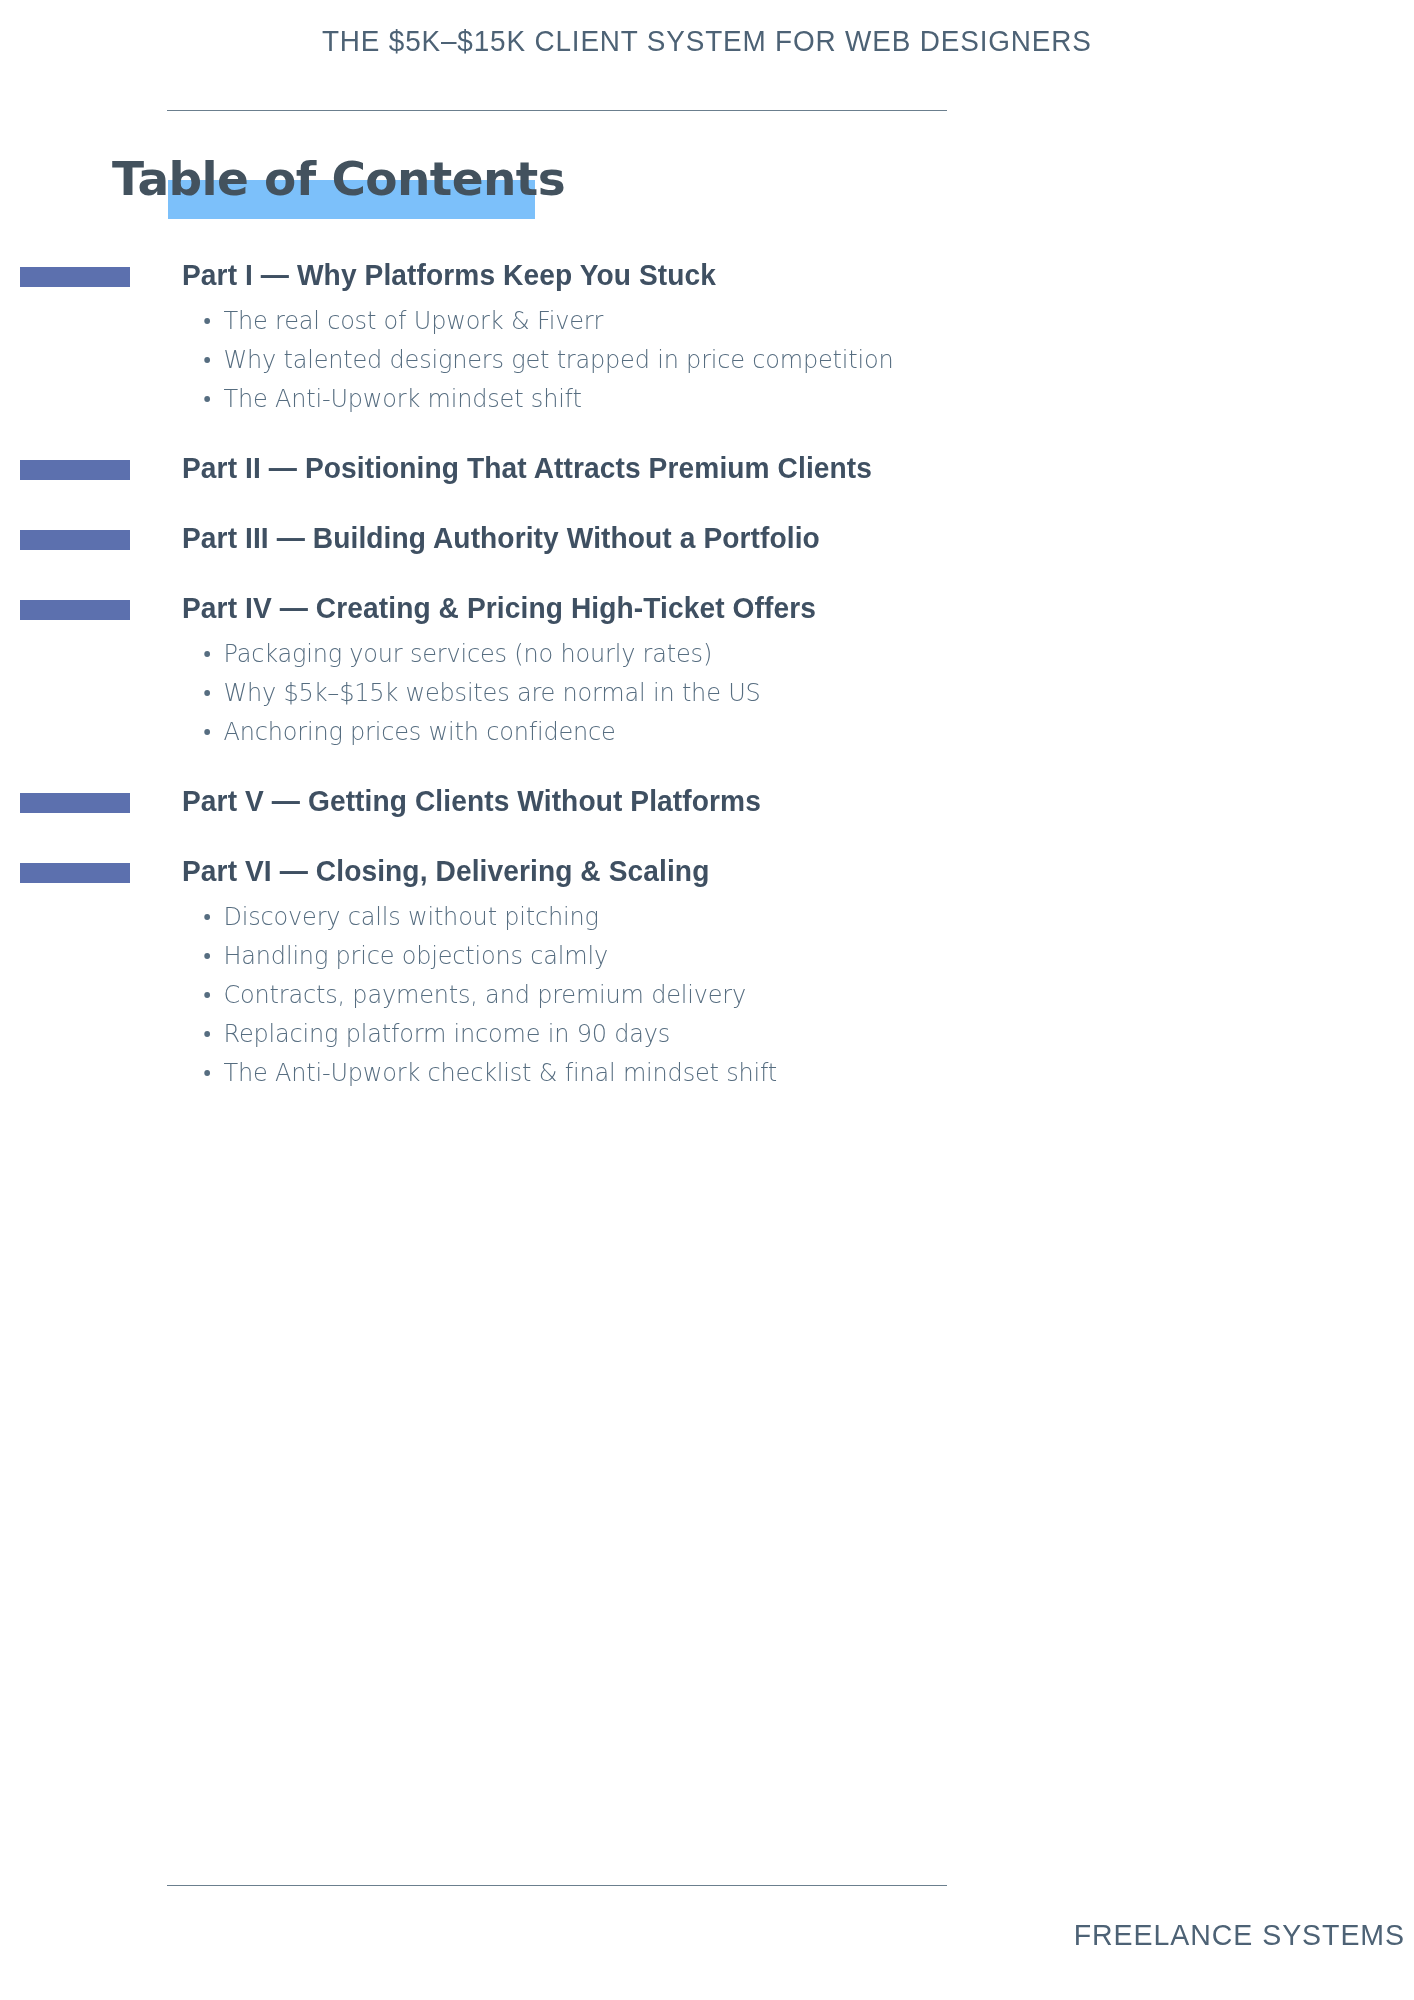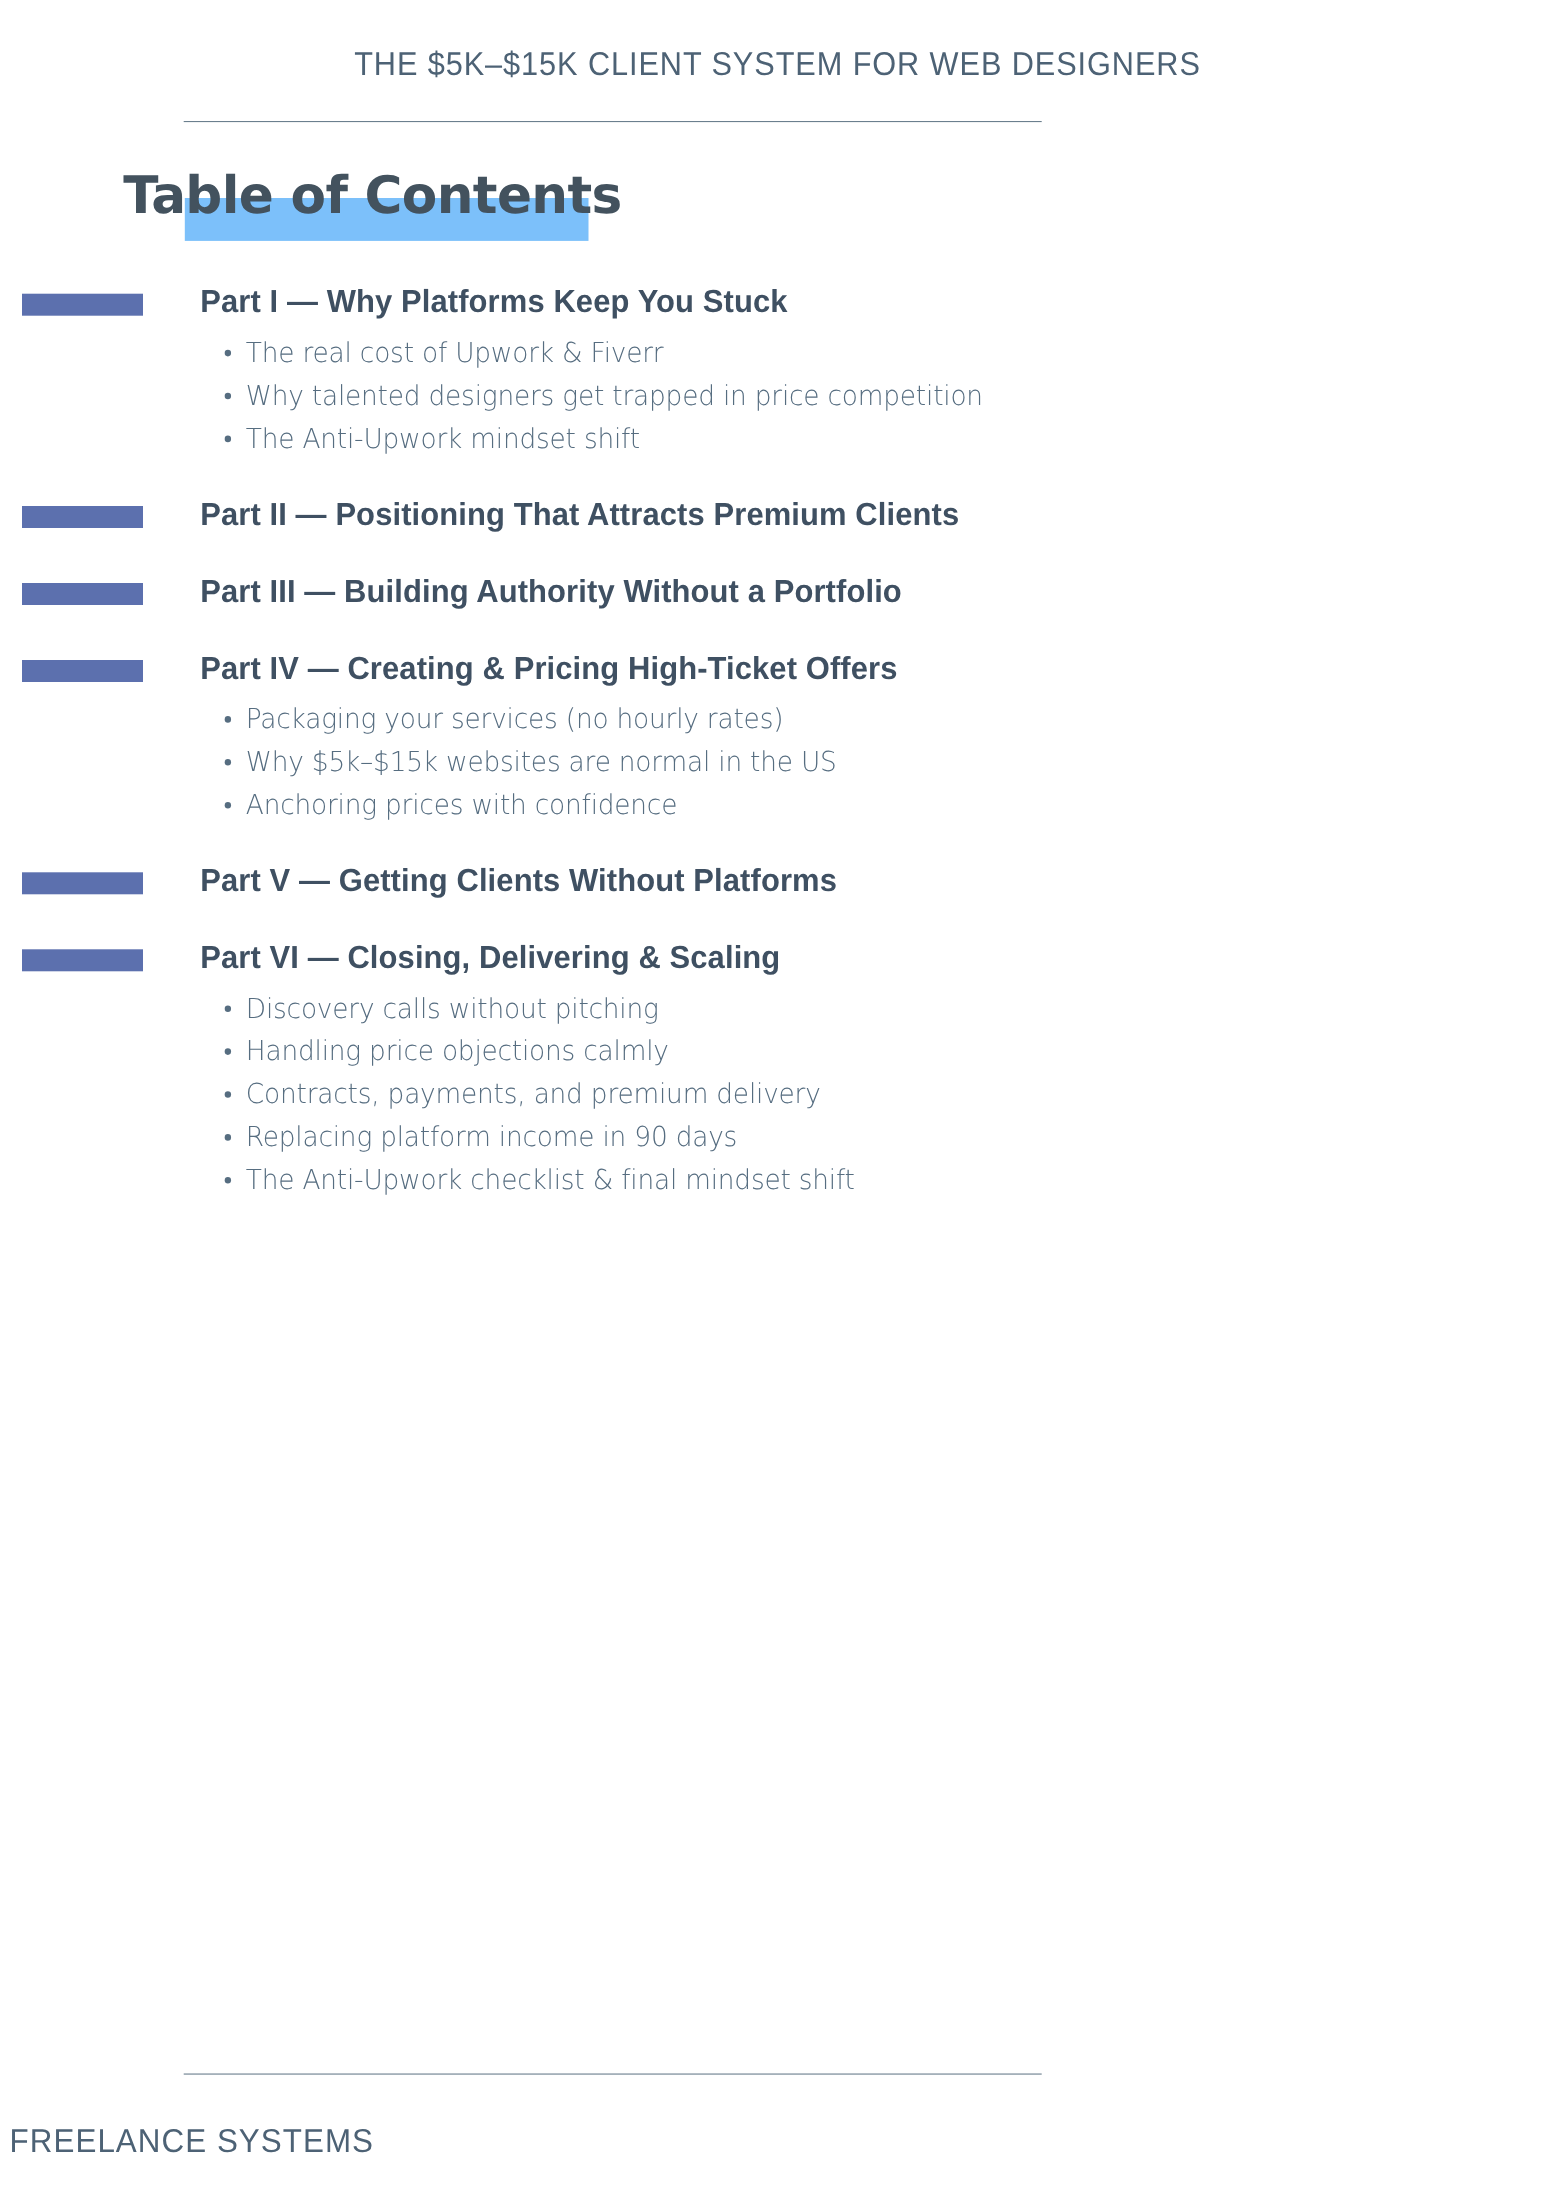--- a/index.html
+++ b/index.html
@@ -20,21 +20,21 @@
     position: relative;
     width: 1414px;
     height: 2000px;
     box-sizing: border-box;
     overflow: hidden;
   }
 
   
   .doc-header {
     position: absolute;
-    top: 42px;
+    top: 24px;
     left: 0;
     width: 1414px;
     text-align: center;
   }
   .doc-header-text {
     display: inline-block;
     font-family: "Liberation Sans Narrow", "Liberation Sans", sans-serif;
     font-size: 30px;
     letter-spacing: 0.9px;
     color: #4d6275;
@@ -146,24 +146,24 @@
   .footer-rule {
     position: absolute;
     bottom: 114px;
     left: 167px;
     width: 780px;
     height: 1px;
     background: #6b7f8e;
   }
   .doc-footer {
     position: absolute;
-    bottom: 36px;
-    left: 0;
-    width: 1414px;
-    text-align: left;
+    bottom: 48px;
+    left: 0;
+    width: 1414px;
+    text-align: right;
   }
   .doc-footer-text {
     display: inline-block;
     font-family: "Liberation Sans Narrow", "Liberation Sans", sans-serif;
     font-size: 30px;
     letter-spacing: 1px;
     color: #4d6275;
     font-weight: 400;
     transform: scaleX(0.95);
     transform-origin: center;

